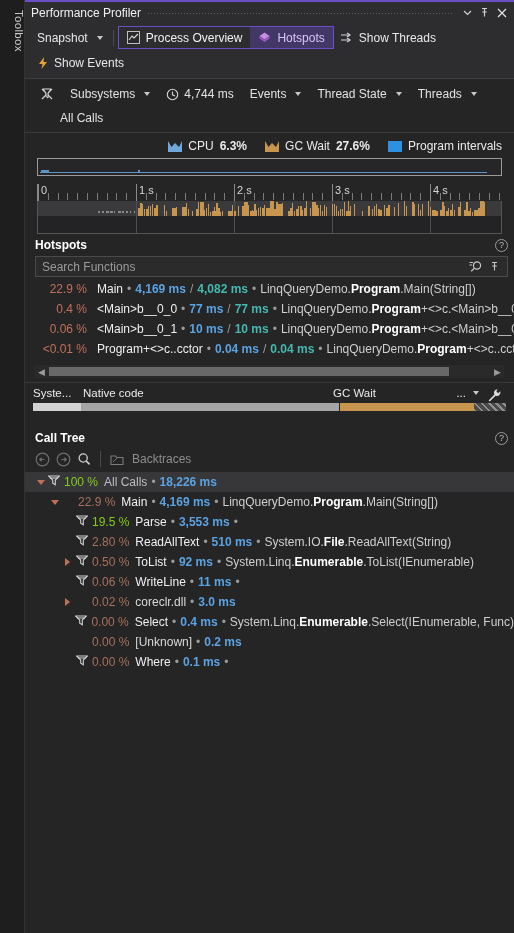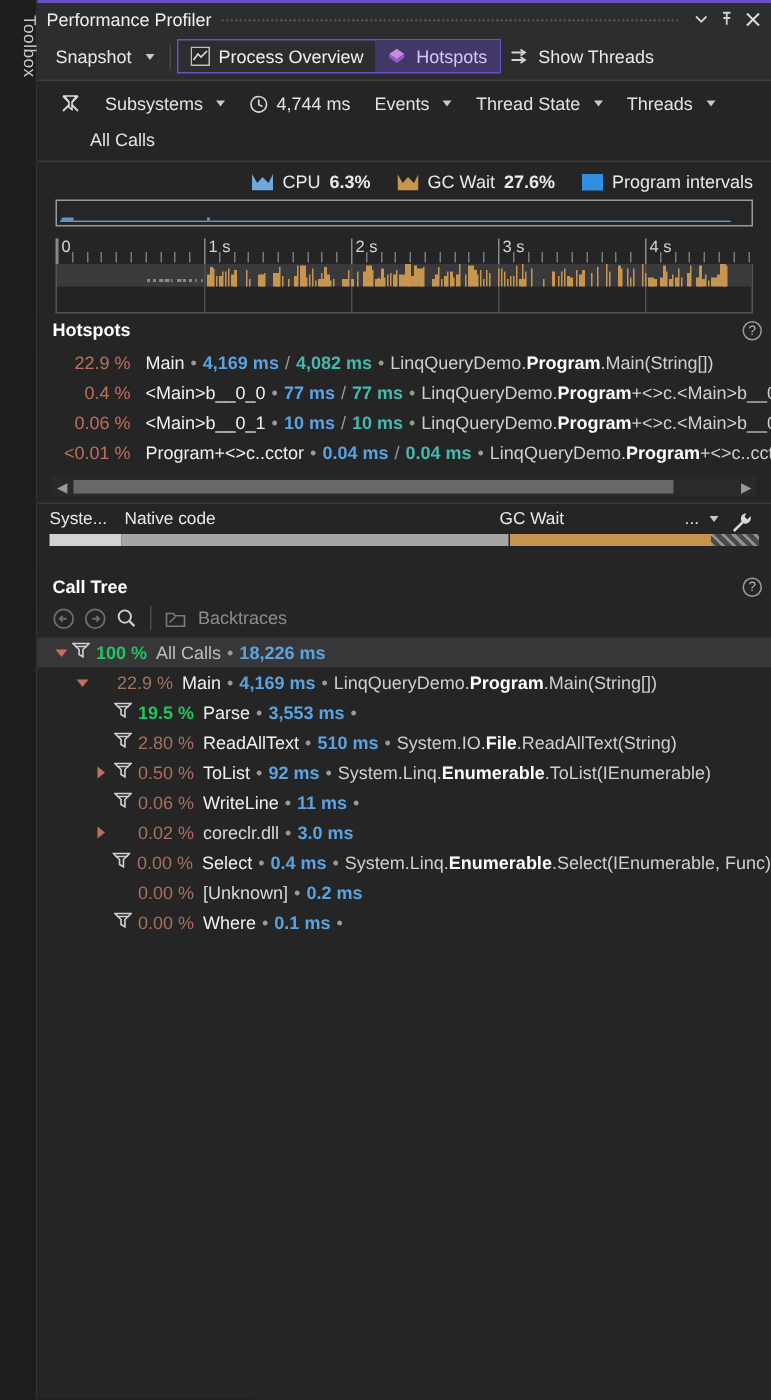--- a/index.html
+++ b/index.html
@@ -151,21 +151,21 @@
 
   
   .ct-tools { display: flex; align-items: center; gap: 3px; padding: 2px 6px 3px 8px; }
   .ct-list { padding-top: 1px; }
   .ctrow { display: flex; align-items: center; height: 20px; padding-left: 8px; white-space: nowrap; font-size: 12px; }
   .ctrow.selected { background: #37373a; }
   .ct-ind { flex: none; }
   .tri { width: 0; height: 0; border-left: 5px solid #c0705a; border-top: 4px solid transparent; border-bottom: 4px solid transparent; }
   .tri-down { width: 0; height: 0; border-top: 5px solid #c0705a; border-left: 4px solid transparent; border-right: 4px solid transparent; }
   .funnel { flex: none; }
-  .ctpct { color: #22c55e; font-weight: bold; padding: 0 6px 0 2px; }
+  .ctpct { color: #84cc16; font-weight: normal; padding: 0 6px 0 2px; }
   .ctpct.dim { color: #a8705e; font-weight: normal; }
   .ct-name { color: #f0f0f0; }
   .ct-name.grey { color: #d5d5d5; }
 
   .dot-fill-sm {
     flex: 1; height: 100%; margin: 0 6px;
     background-image: radial-gradient(#4f4f4f 0.7px, transparent 0.8px);
     background-size: 3px 3px; background-position: 0 9px; background-repeat: repeat-x;
   }
 </style>
@@ -224,20 +224,28 @@
             <span>Hotspots</span>
           </div>
         </div>
         <div class="tbitem">
           <svg width="14" height="12" viewBox="0 0 14 12">
             <path d="M1 3 H9 M1 8 H9" stroke="#d5d5d5" stroke-width="1.2"></path>
             <path d="M7 1 L10 3 L7 5" stroke="#d5d5d5" stroke-width="1.2" fill="none"></path>
             <path d="M7 6 L10 8 L7 10" stroke="#d5d5d5" stroke-width="1.2" fill="none"></path>
           </svg>
           <span>Show Threads</span>
+        </div>
+      </div>
+      <div class="tbrow">
+        <div class="tbitem">
+          <svg width="12" height="14" viewBox="0 0 12 14">
+            <path d="M7 1 L2 8 L5.5 8 L4.5 13 L10 6 L6.5 6 Z" fill="#e5a13a"></path>
+          </svg>
+          <span>Show Events</span>
         </div>
       </div>
     </div>
 
     <div class="filterbar">
       <div class="frow">
         <div class="fitem">
           <svg width="14" height="14" viewBox="0 0 14 14">
             <path d="M2 2 L12 12 M12 2 L2 12" stroke="#cfcfcf" stroke-width="1.3"></path>
             <path d="M3 2 H11 L8 6 V11 L6 9.5 V6 Z" fill="#2a2a2b" stroke="#e0e0e0" stroke-width="1"></path>
@@ -510,20 +518,35 @@
       </div>
     </div>
 
     <div class="sect-head">
       <div class="sect-title">Hotspots</div>
       <div class="dot-fill-sm"></div>
       <div class="help-circle">?</div>
     </div>
 
 
+    <div class="searchbox">
+      <span class="ph">Search Functions</span>
+      <span class="icobtn">
+        <svg width="14" height="13" viewBox="0 0 14 13">
+          <circle cx="8" cy="5.5" r="3.6" fill="none" stroke="#c6c6c6" stroke-width="1.2"></circle>
+          <path d="M5.4 8.2 L2.2 11.3" stroke="#c6c6c6" stroke-width="1.3"></path>
+          <path d="M0.5 2.5 H4 M0.5 5 H3" stroke="#c6c6c6" stroke-width="1"></path>
+        </svg>
+      </span>
+      <span class="icobtn">
+        <svg width="11" height="11" viewBox="0 0 11 11">
+          <path d="M3 1.5 H8 M5.5 1.5 V5 M3.2 5 H7.8 M5.5 5 V9.5" stroke="#c6c6c6" stroke-width="1.1" fill="none"></path>
+        </svg>
+      </span>
+    </div>
 
     <div class="hslist" id="hotspots-list">
         <div class="hsrow">
           <span class="hspct">22.9 %</span>
           <span class="hs-name">Main</span>
           <span class="sep">•</span>
           <span class="ms1">4,169 ms</span>
           <span class="sep">/</span>
           <span class="ms2">4,082 ms</span>
           <span class="sep">•</span>

